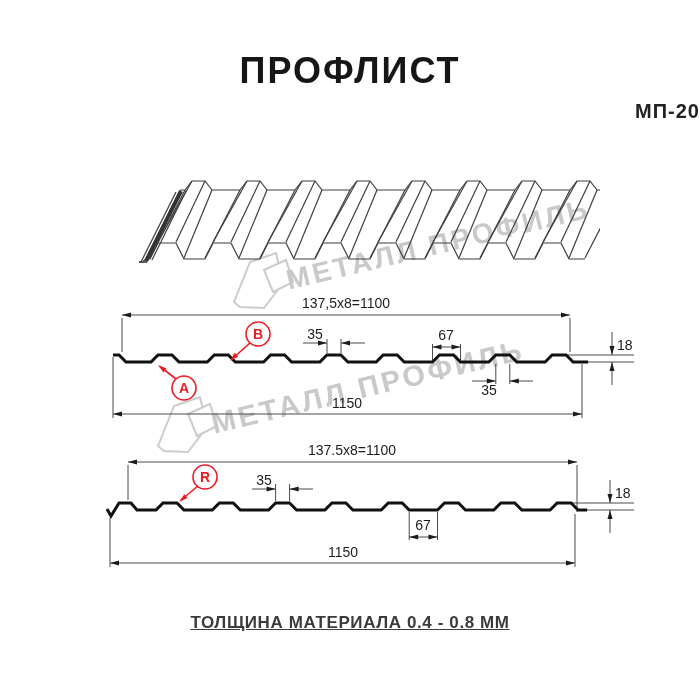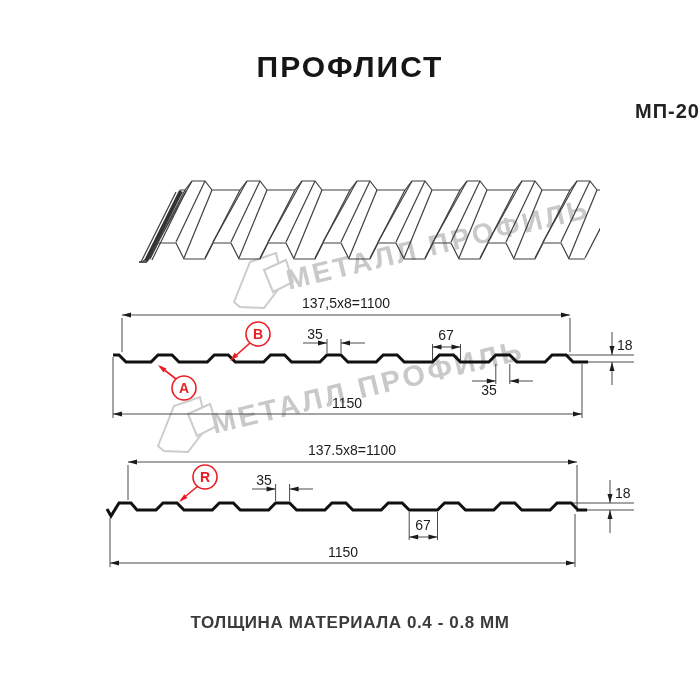--- a/index.html
+++ b/index.html
@@ -3,29 +3,29 @@
 <meta charset="utf-8">
 <style>
   html,body{margin:0;padding:0;}
   body{
     width:700px;height:700px;background:#ffffff;position:relative;overflow:hidden;
     font-family:"Liberation Sans", sans-serif;
   }
   .abs{position:absolute;}
   .page-title{
     top:50px;left:0;width:700px;text-align:center;
-    font-size:30px;font-weight:bold;letter-spacing:2px;color:#161616;
+    font-size:36px;font-weight:bold;letter-spacing:2px;color:#161616;
   }
   .page-subtitle{
     top:100px;left:0;width:700px;text-align:right;
     font-size:20px;font-weight:600;letter-spacing:1px;color:#222222;
   }
   .page-footer{
     top:613px;left:0;width:700px;text-align:center;
-    font-size:17px;font-weight:600;letter-spacing:0.6px;color:#3b3b3b;
+    font-size:17px;font-weight:600;letter-spacing:0.6px;color:#3b3b3b;text-decoration:underline;
   }
   .wm-text{
     white-space:nowrap;font-weight:bold;color:#c9c9c9;letter-spacing:3px;
     transform-origin:left center;transform:rotate(-13.5deg);z-index:1;
   }
   .wm-logo{z-index:1;}
   .draw{z-index:2;}
   .dim-text{font-family:"Liberation Sans",sans-serif;font-size:14px;fill:#1c1c1c;}
   .lbl-text{font-family:"Liberation Sans",sans-serif;font-size:14px;font-weight:bold;fill:#ec1c24;}
   .thin{stroke:#4a4a4a;stroke-width:1;fill:none;}

